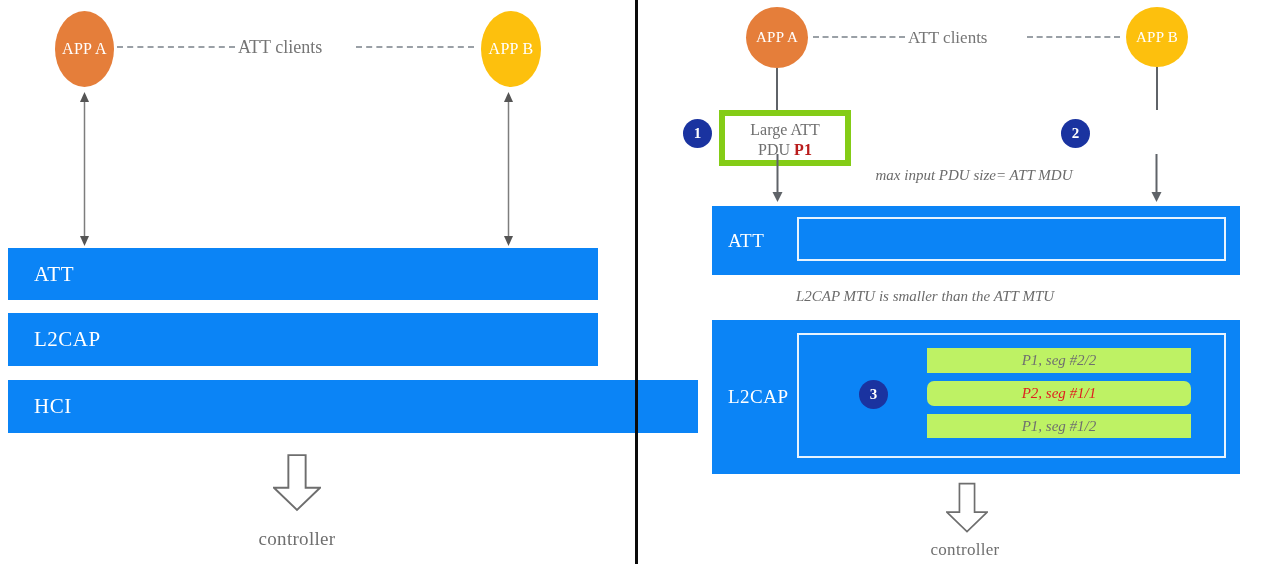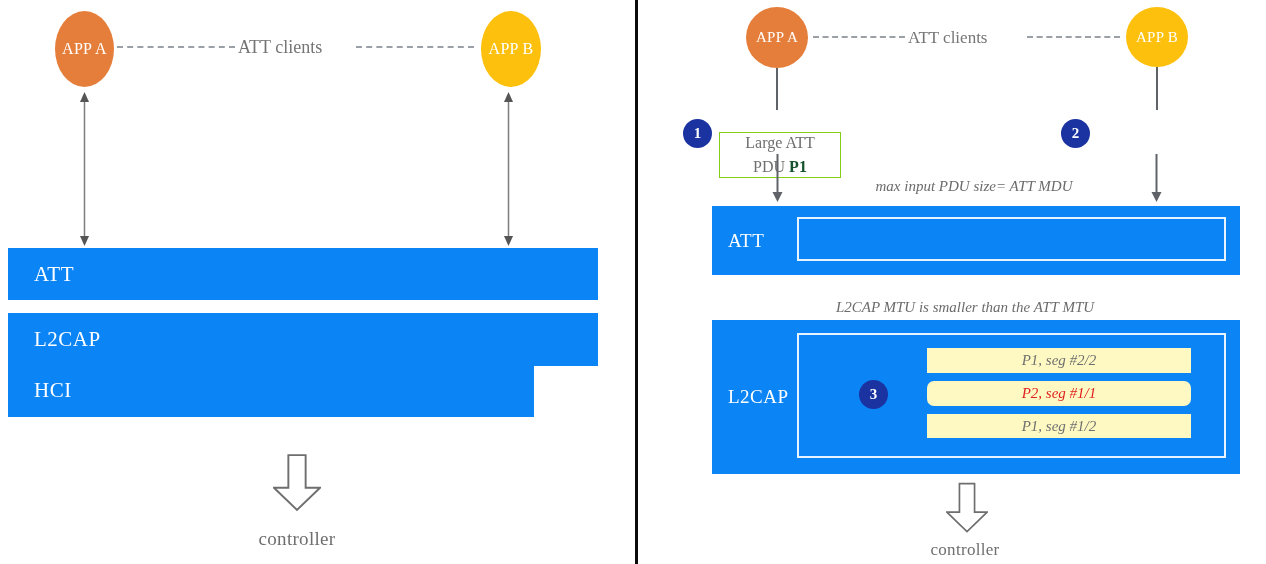--- a/index.html
+++ b/index.html
@@ -28,32 +28,31 @@
   .bar .bar-label { margin-left:26px; font-size:21px; letter-spacing:0.5px; }
   .bar.right-bar .bar-label { margin-left:16px; font-size:19px; }
   .inner-box { position:absolute; border:2px solid rgba(255,255,255,0.9); }
   .badge {
     position:absolute; width:29px; height:29px; border-radius:50%;
     background:var(--navy); color:#fff; font-size:15px; font-weight:bold;
     display:flex; align-items:center; justify-content:center;
   }
   .pdu-box {
     position:absolute; width:120px; height:44px; background:#fff;
-    border:1px solid #84cc16; color:#6f6f6f; font-size:16px; line-height:1.25;
-    display:flex; flex-direction:column; align-items:center; justify-content:space-between;margin-top:22px;
+    border:6px solid #84cc16; color:#6f6f6f; font-size:16px; line-height:1.25;
+    display:flex; flex-direction:column; align-items:center; justify-content:flex-end;
   }
-  .pdu-bold { font-weight:bold; color:#14532d; }
+  .pdu-bold { font-weight:bold; color:#b91c1c; }
   .pdu-bold.red { color:var(--red); }
   .note {
     position:absolute; font-style:italic; color:#6b6b6b; font-size:15px;
     text-align:center;
-    margin-top:11px;
   }
   .seg {
-    position:absolute; left:927px; width:264px; height:25px; background:#fef9c3;
+    position:absolute; left:927px; width:264px; height:25px; background:#bef264;
     display:flex; align-items:center; justify-content:center;
     font-style:italic; font-size:15px; color:#6f6f6f;
   }
   .seg.red { color:var(--red);border-radius:7px; }
   .controller-label {
     position:absolute; text-align:center; color:#6f6f6f; font-size:19px;
     letter-spacing:0.3px;
   }
   .controller-label.small { font-size:17px; }
   .divider { position:absolute; left:635px; top:0; width:3px; height:564px; background:#0b0b0b; }
@@ -83,21 +82,21 @@
     <polygon points="8.5,0 13,10 4,10" fill="#555"></polygon>
     <polygon points="8.5,154 13,144 4,144" fill="#555"></polygon>
   </svg>
 
   <div class="bar" style="left:8px; top:248px; width:590px; height:52px;">
     <span class="bar-label">ATT</span>
   </div>
   <div class="bar" style="left:8px; top:313px; width:590px; height:53px;">
     <span class="bar-label">L2CAP</span>
   </div>
-  <div class="bar" style="left:8px; top:364px; width:526px; height:53px;">
+  <div class="bar" style="left:8px; top:380px; width:690px; height:53px;">
     <span class="bar-label">HCI</span>
   </div>
 
   <svg class="abs" style="left:273px; top:453px;" width="48" height="60" viewBox="0 0 50 60">
     <polygon points="16,1 34,1 34,35 49,35 25,58 1,35 16,35" fill="#ffffff" stroke="#6e6e6e" stroke-width="2" stroke-linejoin="miter"></polygon>
   </svg>
   <div class="controller-label" style="left:217px; top:528px; width:160px;">controller</div>
 
   <div class="divider"></div>
 
@@ -133,21 +132,21 @@
     <polygon points="8.5,48 3.5,38 13.5,38" fill="#5f6368"></polygon>
   </svg>
 
   <div class="note" style="left:842px; top:167px; width:264px;">max input PDU size= ATT MDU</div>
 
   <div class="bar right-bar" style="left:712px; top:206px; width:528px; height:69px;">
     <span class="bar-label">ATT</span>
     <div class="inner-box" style="left:85px; top:11px; width:425px; height:40px;"></div>
   </div>
 
-  <div class="note" style="left:790px; top:288px; width:350px;">L2CAP MTU is smaller than the ATT MTU</div>
+  <div class="note" style="left:750px; top:288px; width:350px;">L2CAP MTU is smaller than the ATT MTU</div>
 
   <div class="bar right-bar" style="left:712px; top:320px; width:528px; height:154px;">
     <span class="bar-label">L2CAP</span>
     <div class="inner-box" style="left:85px; top:13px; width:425px; height:121px;"></div>
   </div>
 
   <div class="badge" style="left:859px; top:380px;">
     <span>3</span>
   </div>
 

